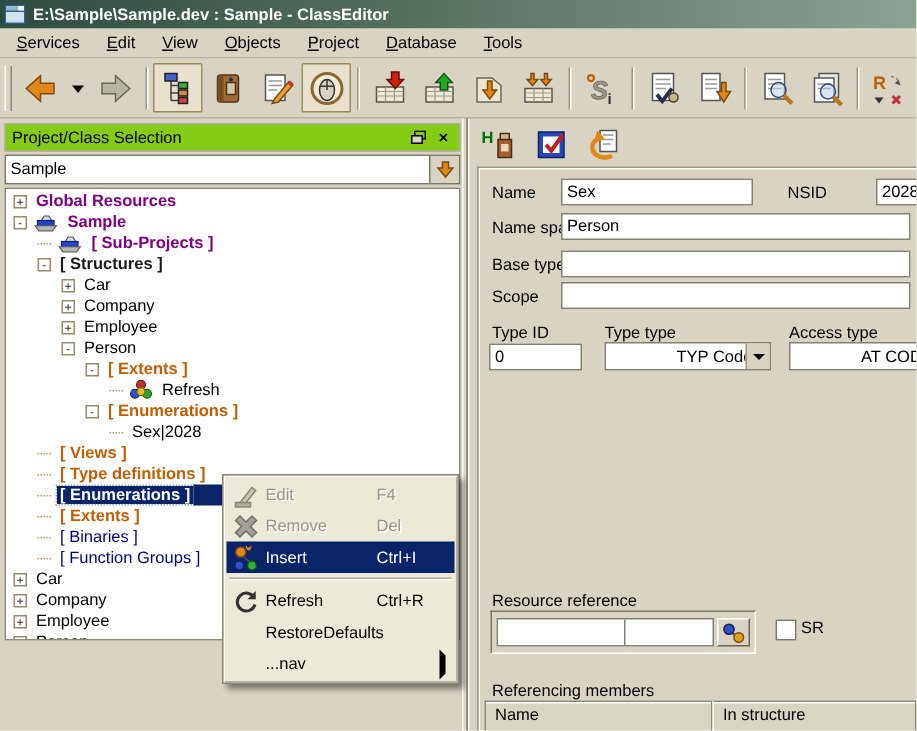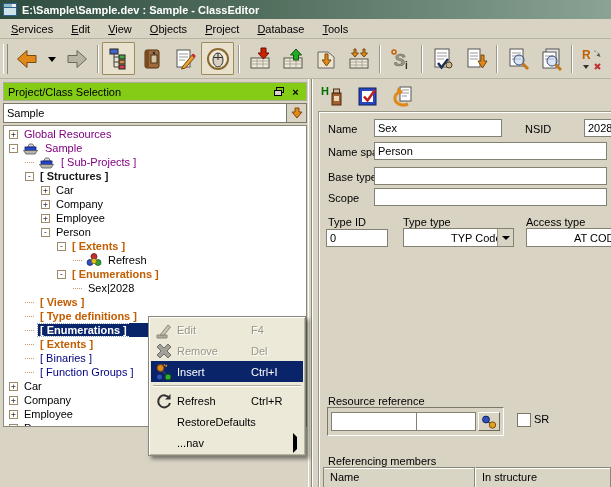--- a/index.html
+++ b/index.html
@@ -36,21 +36,21 @@
   .combo{height:20px;flex:none;display:flex;margin-bottom:2px;border:1px solid #7a7868;background:#fff;box-sizing:border-box;}
   .combo input{flex:1;border:none;outline:none;padding:1px 3px;font:11px "Liberation Sans",sans-serif;min-width:0;background:#fff;}
   .combo-btn{width:19px;flex:none;background:#d8d3c3;border-left:1px solid #7a7868;display:flex;align-items:center;justify-content:center;}
   .tree{flex:1;background:#fff;border:1px solid #8a8878;overflow:hidden;padding-top:1px;}
   .trow{height:14px;display:flex;align-items:center;white-space:nowrap;}
   .texp{width:9px;height:9px;box-sizing:border-box;border:1px solid #9a8a6a;background:#fff;
     font:8px/7px "DejaVu Sans Mono",monospace;text-align:center;margin-right:4px;color:#333;flex:none;}
   .tstub{width:9px;height:0;border-top:1px dotted #c09a6a;margin-right:4px;flex:none;}
   .ticon{margin-right:4px;flex:none;display:flex;}
   .tlabel{padding:0 2px;}
-  .purple-bold{color:#800080;font-weight:normal;text-align:right;}
+  .purple-bold{color:#800080;font-weight:bold;text-align:right;}
   .black-bold{color:#1a1a1a;font-weight:bold;}
   .orange-bold{color:#c25d00;font-weight:bold;}
   .navy-bold{color:#000080;font-weight:normal;}
   .trow.selected .tlabel{background:#0a246a;color:#fff;font-weight:bold;outline:1px dotted #9ab;}
   .trow.selected .tfill{flex:1;height:14px;background:#0a246a;}
   
   .context-menu{position:absolute;left:148px;top:316px;width:158px;z-index:20;
     background:#ece9d8;border:1px solid #8a8878;padding:2px;box-sizing:border-box;
     box-shadow:inset 1px 1px 0 #fff,inset -1px -1px 0 #b8b4a4,3px 3px 4px rgba(0,0,0,.45);}
   .cm-item{height:21px;display:flex;align-items:center;}

